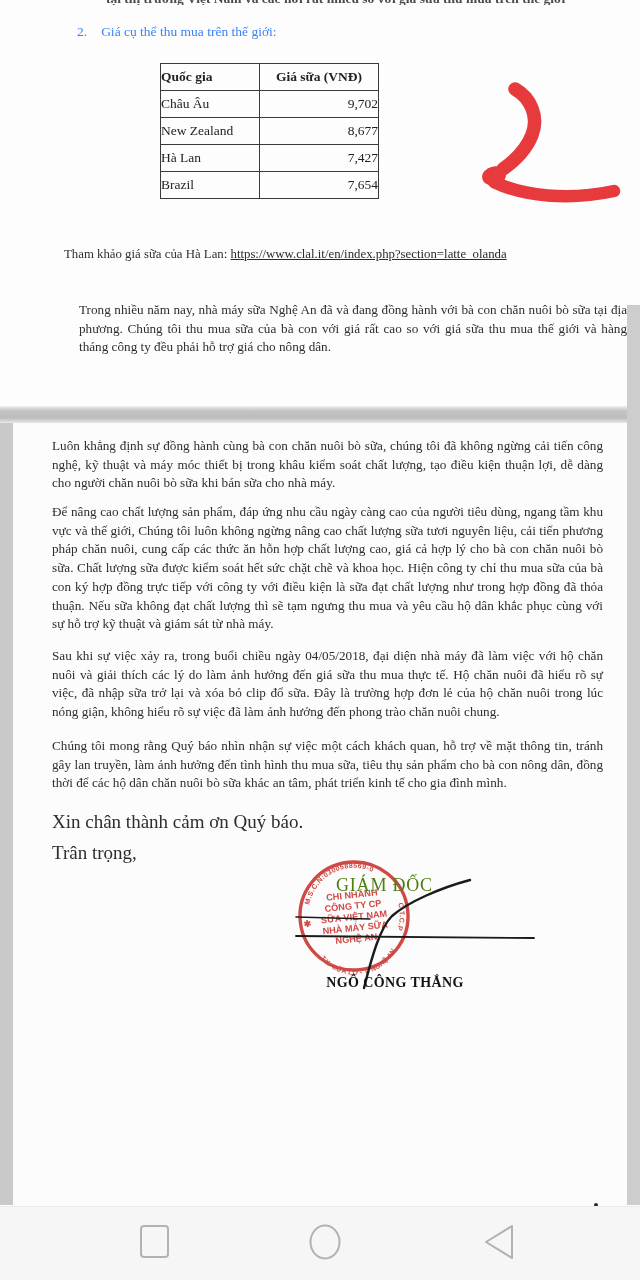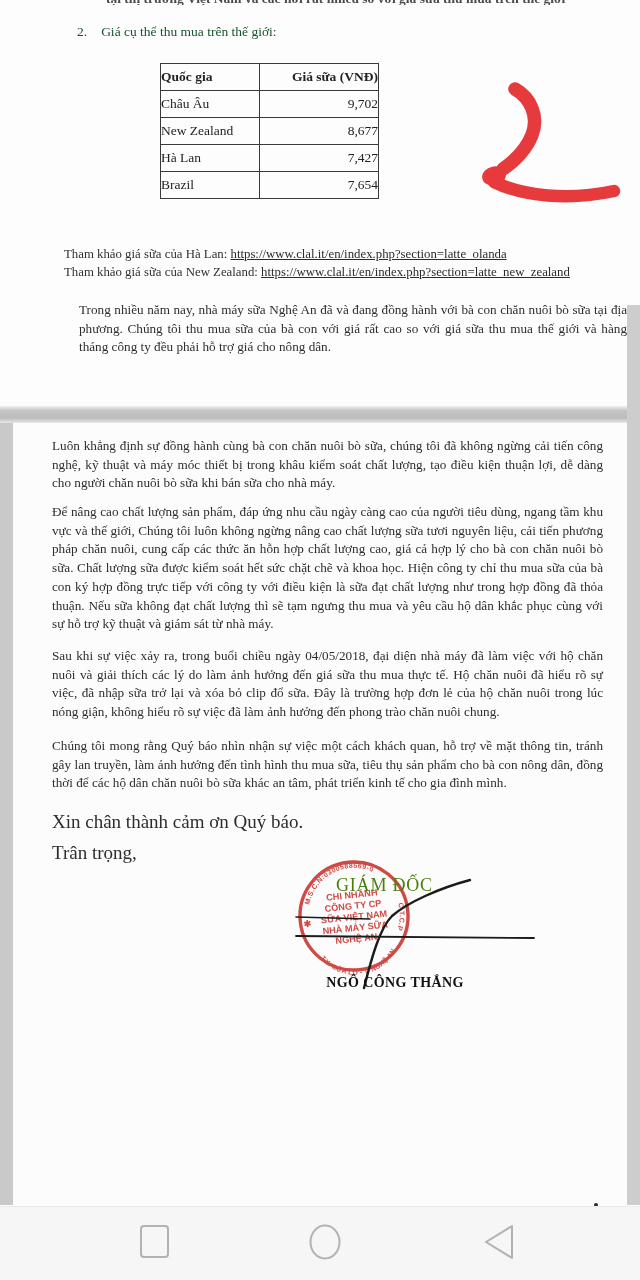--- a/index.html
+++ b/index.html
@@ -9,28 +9,28 @@
   
   .scan-band{position:absolute;left:0;top:406px;width:640px;height:17px;
     background:linear-gradient(180deg,#f0f0f0 0%,#c4c4c4 28%,#bcbcbc 70%,#e8e8e8 100%);}
   .page2{position:absolute;left:0;top:423px;width:640px;height:782px;background:#fcfcfc;}
   .edge-left{position:absolute;left:0;top:423px;width:13px;height:782px;background:#c9c9c9;}
   .edge-right{position:absolute;left:627px;top:305px;width:13px;height:900px;background:#cdcdcd;}
   .speck{position:absolute;left:594px;top:1203px;width:4px;height:4px;background:#2b2b2b;border-radius:50%;}
   
   .top-clip-line{position:absolute;top:-9px;left:106px;width:500px;height:14px;overflow:hidden;
      font-size:13.5px;font-weight:bold;color:#4a4a4a;white-space:nowrap;filter:blur(0.4px);}
-  .heading{position:absolute;top:24px;left:77px;font-size:13.5px;color:#14532d;}
+  .heading{position:absolute;top:24px;left:77px;font-size:13.5px;color:#3b82f6;}
   .heading .num{margin-right:14px;}
   table.price{position:absolute;top:63px;left:160px;border-collapse:collapse;font-size:13.5px;color:#222;}
   table.price th,table.price td{border:1.3px solid #3a3a3a;height:26px;padding:0;}
   table.price th{font-weight:bold;}
   .col-country{width:98px;text-align:left;padding-left:7px;}
   .col-price{width:118px;}
-  th.col-price{text-align:right;}
+  th.col-price{text-align:center;}
   td.col-price{text-align:right;padding-right:14px;}
   
   .refs{position:absolute;top:246px;left:64px;font-size:12.8px;line-height:17.5px;color:#303030;white-space:nowrap;}
   .refs .url{text-decoration:underline;color:#2b2b2b;}
   
   .para{position:absolute;text-align:justify;font-size:13.2px;line-height:18.7px;color:#2d2d2d;}
   .p-top{left:64px;width:548px;margin-left:15px;}
   .p-bot{left:52px;width:551px;}
   .line{position:absolute;left:52px;font-size:19px;color:#2d2d2d;}
   
@@ -90,21 +90,20 @@
   <svg class="redmark-svg" width="160" height="140" viewBox="0 0 160 140">
     <g fill="none" stroke="#e63a3c" stroke-linecap="round">
       <path d="M 37 17 C 53 26 61 45 54 63 C 48 78 35 90 25 97" stroke-width="13.5"></path>
       <path d="M 16 110 C 45 124 90 129 136 119" stroke-width="12.5"></path>
     </g>
     <ellipse cx="16" cy="104" rx="12" ry="9.5" fill="#e63a3c" transform="rotate(-12 16 104)"></ellipse>
   </svg>
 
   <div class="refs">
     <div><span>Tham khảo giá sữa của Hà Lan: </span><span class="url">https://www.clal.it/en/index.php?section=latte_olanda</span></div>
-    <div><span>Tham khảo giá sữa của New Zealand: </span><span class="url">https://www.clal.it/en/index.php?section=latte_new_zealand</span></div>
   </div>
 
   <div class="para p-top" style="top:301px">Trong nhiều năm nay, nhà máy sữa Nghệ An đã và đang đồng hành với bà con chăn nuôi bò sữa tại địa phương. Chúng tôi thu mua sữa của bà con với giá rất cao so với giá sữa thu mua thế giới và hàng tháng công ty đều phải hỗ trợ giá cho nông dân.</div>
   <div class="para p-bot" style="top:437px">Luôn khẳng định sự đồng hành cùng bà con chăn nuôi bò sữa, chúng tôi đã không ngừng cải tiến công nghệ, kỹ thuật và máy móc thiết bị trong khâu kiểm soát chất lượng, tạo điều kiện thuận lợi, dễ dàng cho người chăn nuôi bò sữa khi bán sữa cho nhà máy.</div>
   <div class="para p-bot" style="top:503px">Để nâng cao chất lượng sản phẩm, đáp ứng nhu cầu ngày càng cao của người tiêu dùng, ngang tầm khu vực và thế giới, Chúng tôi luôn không ngừng nâng cao chất lượng sữa tươi nguyên liệu, cải tiến phương pháp chăn nuôi, cung cấp các thức ăn hỗn hợp chất lượng cao, giá cả hợp lý cho bà con chăn nuôi bò sữa. Chất lượng sữa được kiểm soát hết sức chặt chẽ và khoa học. Hiện công ty chỉ thu mua sữa của bà con ký hợp đồng trực tiếp với công ty với điều kiện là sữa đạt chất lượng như trong hợp đồng đã thỏa thuận. Nếu sữa không đạt chất lượng thì sẽ tạm ngưng thu mua và yêu cầu hộ dân khắc phục cùng với sự hỗ trợ kỹ thuật và giám sát từ nhà máy.</div>
   <div class="para p-bot" style="top:647px">Sau khi sự việc xảy ra, trong buổi chiều ngày 04/05/2018, đại diện nhà máy đã làm việc với hộ chăn nuôi và giải thích các lý do làm ảnh hưởng đến giá sữa thu mua thực tế. Hộ chăn nuôi đã hiểu rõ sự việc, đã nhập sữa trở lại và xóa bỏ clip đổ sữa. Đây là trường hợp đơn lẻ của hộ chăn nuôi trong lúc nóng giận, không hiểu rõ sự việc đã làm ảnh hưởng đến phong trào chăn nuôi chung.</div>
   <div class="para p-bot" style="top:737px">Chúng tôi mong rằng Quý báo nhìn nhận sự việc một cách khách quan, hỗ trợ về mặt thông tin, tránh gây lan truyền, làm ảnh hưởng đến tình hình thu mua sữa, tiêu thụ sản phẩm cho bà con nông dân, đồng thời để các hộ dân chăn nuôi bò sữa khác an tâm, phát triển kinh tế cho gia đình mình.</div>
   <div class="line" style="top:811px">Xin chân thành cảm ơn Quý báo.</div>
   <div class="line" style="top:842px">Trân trọng,</div>
 

